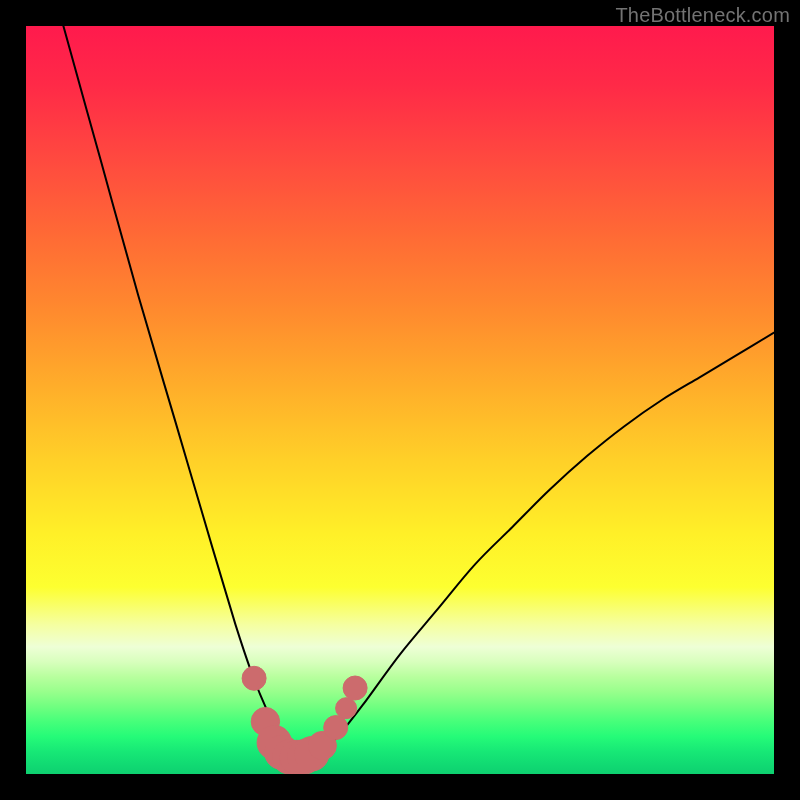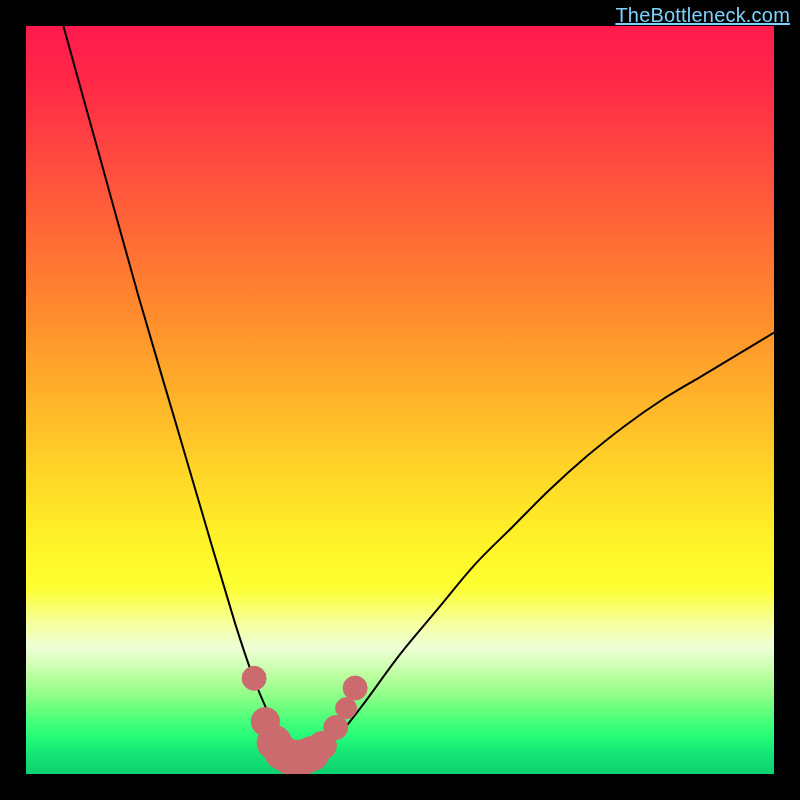--- a/index.html
+++ b/index.html
@@ -56,25 +56,24 @@
   svg.curves {
     position: absolute;
     left: 0; top: 0;
     width: 748px;
     height: 748px;
   }
   .watermark {
     position: absolute;
     top: 4px;
     right: 10px;
-    color: #7dd3fc;
+    color: #737373;
     font-size: 20px;
     letter-spacing: 0.2px;
     user-select: none;
-    text-decoration: underline;
   }
 </style>
 </head>
 <body>
 
 <div class="frame">
   <div class="plot">
     <div class="gradient"></div>
     <svg class="curves" viewBox="0 0 748 748" preserveAspectRatio="none">
       <path id="curve-path" fill="none" stroke="#000000" stroke-width="2" stroke-linecap="round" d="M 37.4 0.0 C 43.6 22.4, 62.3 89.8, 74.8 134.6 C 87.3 179.5, 99.7 225.6, 112.2 269.3 C 124.7 312.9, 137.1 354.1, 149.6 396.4 C 162.1 438.8, 177.0 489.9, 187.0 523.6 C 197.0 557.3, 203.2 578.5, 209.4 598.4 C 215.7 618.3, 219.4 629.6, 224.4 643.3 C 229.4 657.0, 234.4 669.5, 239.4 680.7 C 244.3 691.9, 250.6 703.7, 254.3 710.6 C 258.1 717.5, 259.3 718.8, 261.8 721.8 C 264.3 724.8, 266.8 726.9, 269.3 728.6 C 271.8 730.2, 274.3 731.3, 276.8 731.5 C 279.3 731.8, 280.5 731.5, 284.2 730.0 C 288.0 728.6, 294.2 726.3, 299.2 722.6 C 304.2 718.8, 307.9 714.8, 314.2 707.6 C 320.4 700.4, 326.6 692.4, 336.6 679.2 C 346.6 666.0, 361.5 644.3, 374.0 628.3 C 386.5 612.4, 398.9 598.4, 411.4 583.4 C 423.9 568.5, 436.3 552.3, 448.8 538.6 C 461.3 524.8, 473.7 513.6, 486.2 501.2 C 498.7 488.7, 511.1 475.6, 523.6 463.8 C 536.1 451.9, 548.5 440.7, 561.0 430.1 C 573.5 419.5, 585.9 409.5, 598.4 400.2 C 610.9 390.8, 623.3 382.1, 635.8 374.0 C 648.3 365.9, 660.7 359.0, 673.2 351.6 C 685.7 344.1, 698.1 336.6, 710.6 329.1 C 723.1 321.6, 741.8 310.4, 748.0 306.7"></path>

